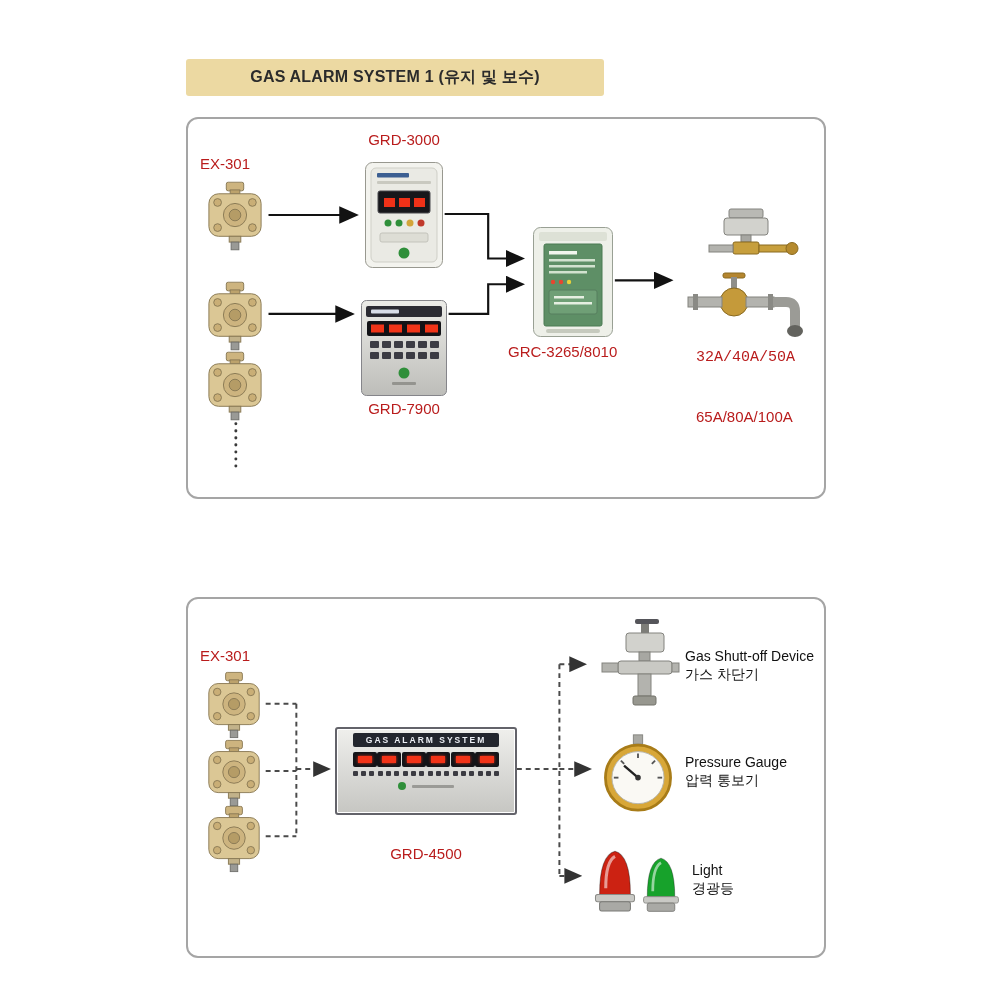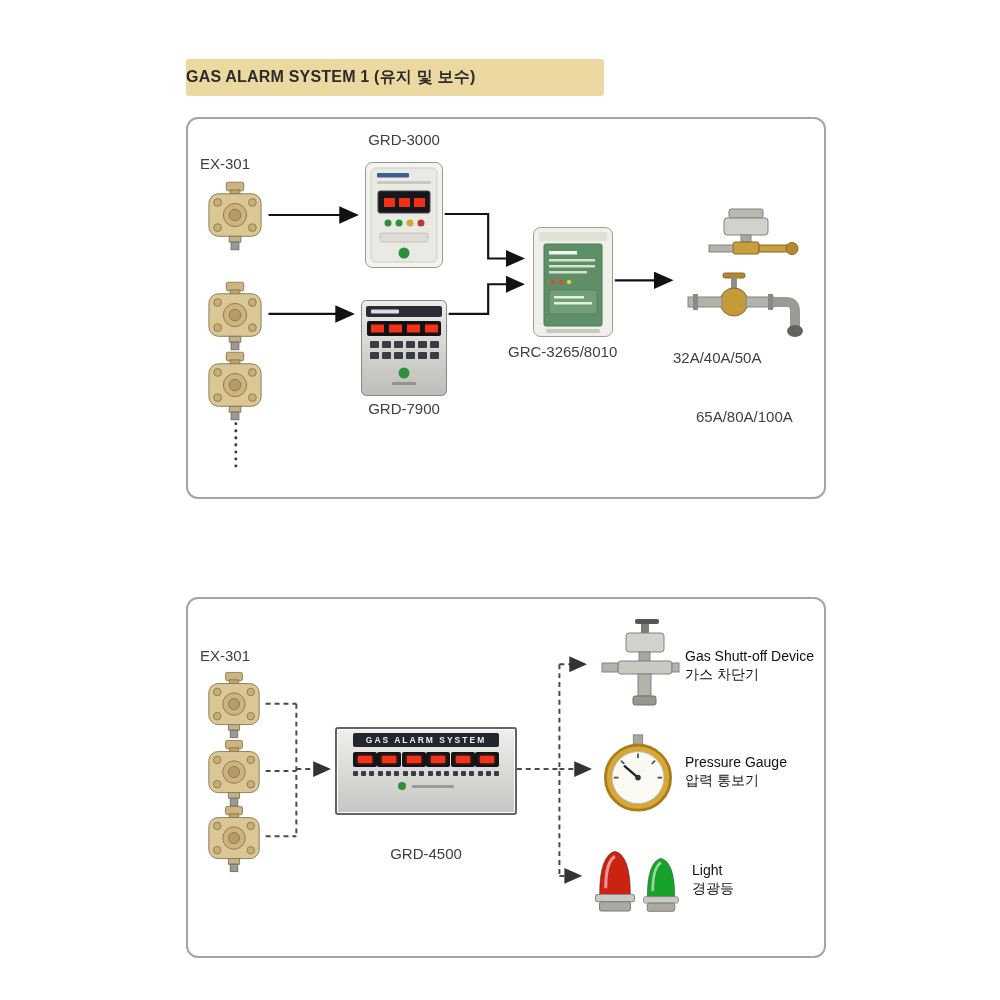--- a/index.html
+++ b/index.html
@@ -1,24 +1,24 @@
 <!DOCTYPE html>
 <html><head>
 <meta charset="utf-8">
 <style>
   * { margin:0; padding:0; box-sizing:border-box; }
   html,body { width:1000px; height:1000px; background:#fff; font-family:"Liberation Sans", sans-serif; }
   .canvas { position:absolute; left:0; top:0; width:1000px; height:1000px; background:#fff; overflow:hidden; }
 
-  .banner { position:absolute; background:#ecd9a2; border-radius:3px; display:flex; align-items:center; 
+  .banner { position:absolute; background:#ecd9a2; border-radius:3px; display:flex; align-items:center; justify-content:center;
             font-size:16px; font-weight:600; color:#2b2b2b; letter-spacing:.2px; }
   .diagram-box { position:absolute; border:2px solid #a5a5a5; border-radius:12px; background:#fff; }
 
   .abs { position:absolute; }
-  .lbl { position:absolute; font-size:15px; color:#404040; white-space:nowrap; }
+  .lbl { position:absolute; font-size:15px; color:#b91c1c; white-space:nowrap; }
   .lbl.center { text-align:center; }
   .outtext { position:absolute; font-size:14px; line-height:18px; color:#111; white-space:nowrap; }
 
   .connectors { position:absolute; left:0; top:0; width:100%; height:100%; pointer-events:none; }
   .connectors .solid { stroke:#121212; stroke-width:2.2; fill:none; }
   .connectors .dotted { stroke:#3a3a3a; stroke-width:3; stroke-linecap:round; stroke-dasharray:0.1 7; fill:none; }
   .connectors .dashed line { stroke:#4a4a4a; stroke-width:2; stroke-dasharray:5 4; fill:none; }
 
   .device svg { display:block; width:100%; height:100%; }
 
@@ -199,21 +199,21 @@
         <rect x="45" y="6" width="6" height="12" fill="#8f8f8a"></rect>
         <circle cx="48" cy="31" r="14" fill="#c59a3a" stroke="#8a6a20"></circle>
         <rect x="2" y="26" width="34" height="10" fill="#b3b3ae" stroke="#83837e"></rect>
         <rect x="7" y="23" width="5" height="16" fill="#8a8a85"></rect>
         <rect x="60" y="26" width="28" height="10" fill="#b3b3ae" stroke="#83837e"></rect>
         <rect x="82" y="23" width="5" height="16" fill="#8a8a85"></rect>
         <path d="M88 31 h12 q9 0 9 9 v16" fill="none" stroke="#9b9b96" stroke-width="10"></path>
         <ellipse cx="109" cy="60" rx="8" ry="6" fill="#63635e"></ellipse>
       </svg>
     </div>
-    <div class="lbl" style="left:485px; top:230px;">32A/40A/50A</div>
+    <div class="lbl" style="left:508px; top:230px;font-family:Liberation Mono, monospace;">32A/40A/50A</div>
     <div class="lbl" style="left:508px; top:250px;margin-top:39px;">65A/80A/100A</div>
   </div>
 
 
   <div class="diagram-box" style="left:186px; top:597px; width:640px; height:361px;">
 
     <svg class="connectors" viewBox="0 0 640 361">
       <defs>
         <marker id="arrow-dash" markerWidth="9" markerHeight="8" refX="7.5" refY="4" orient="auto">
           <path d="M0 0 L9 4 L0 8 Z" fill="#333333"></path>

